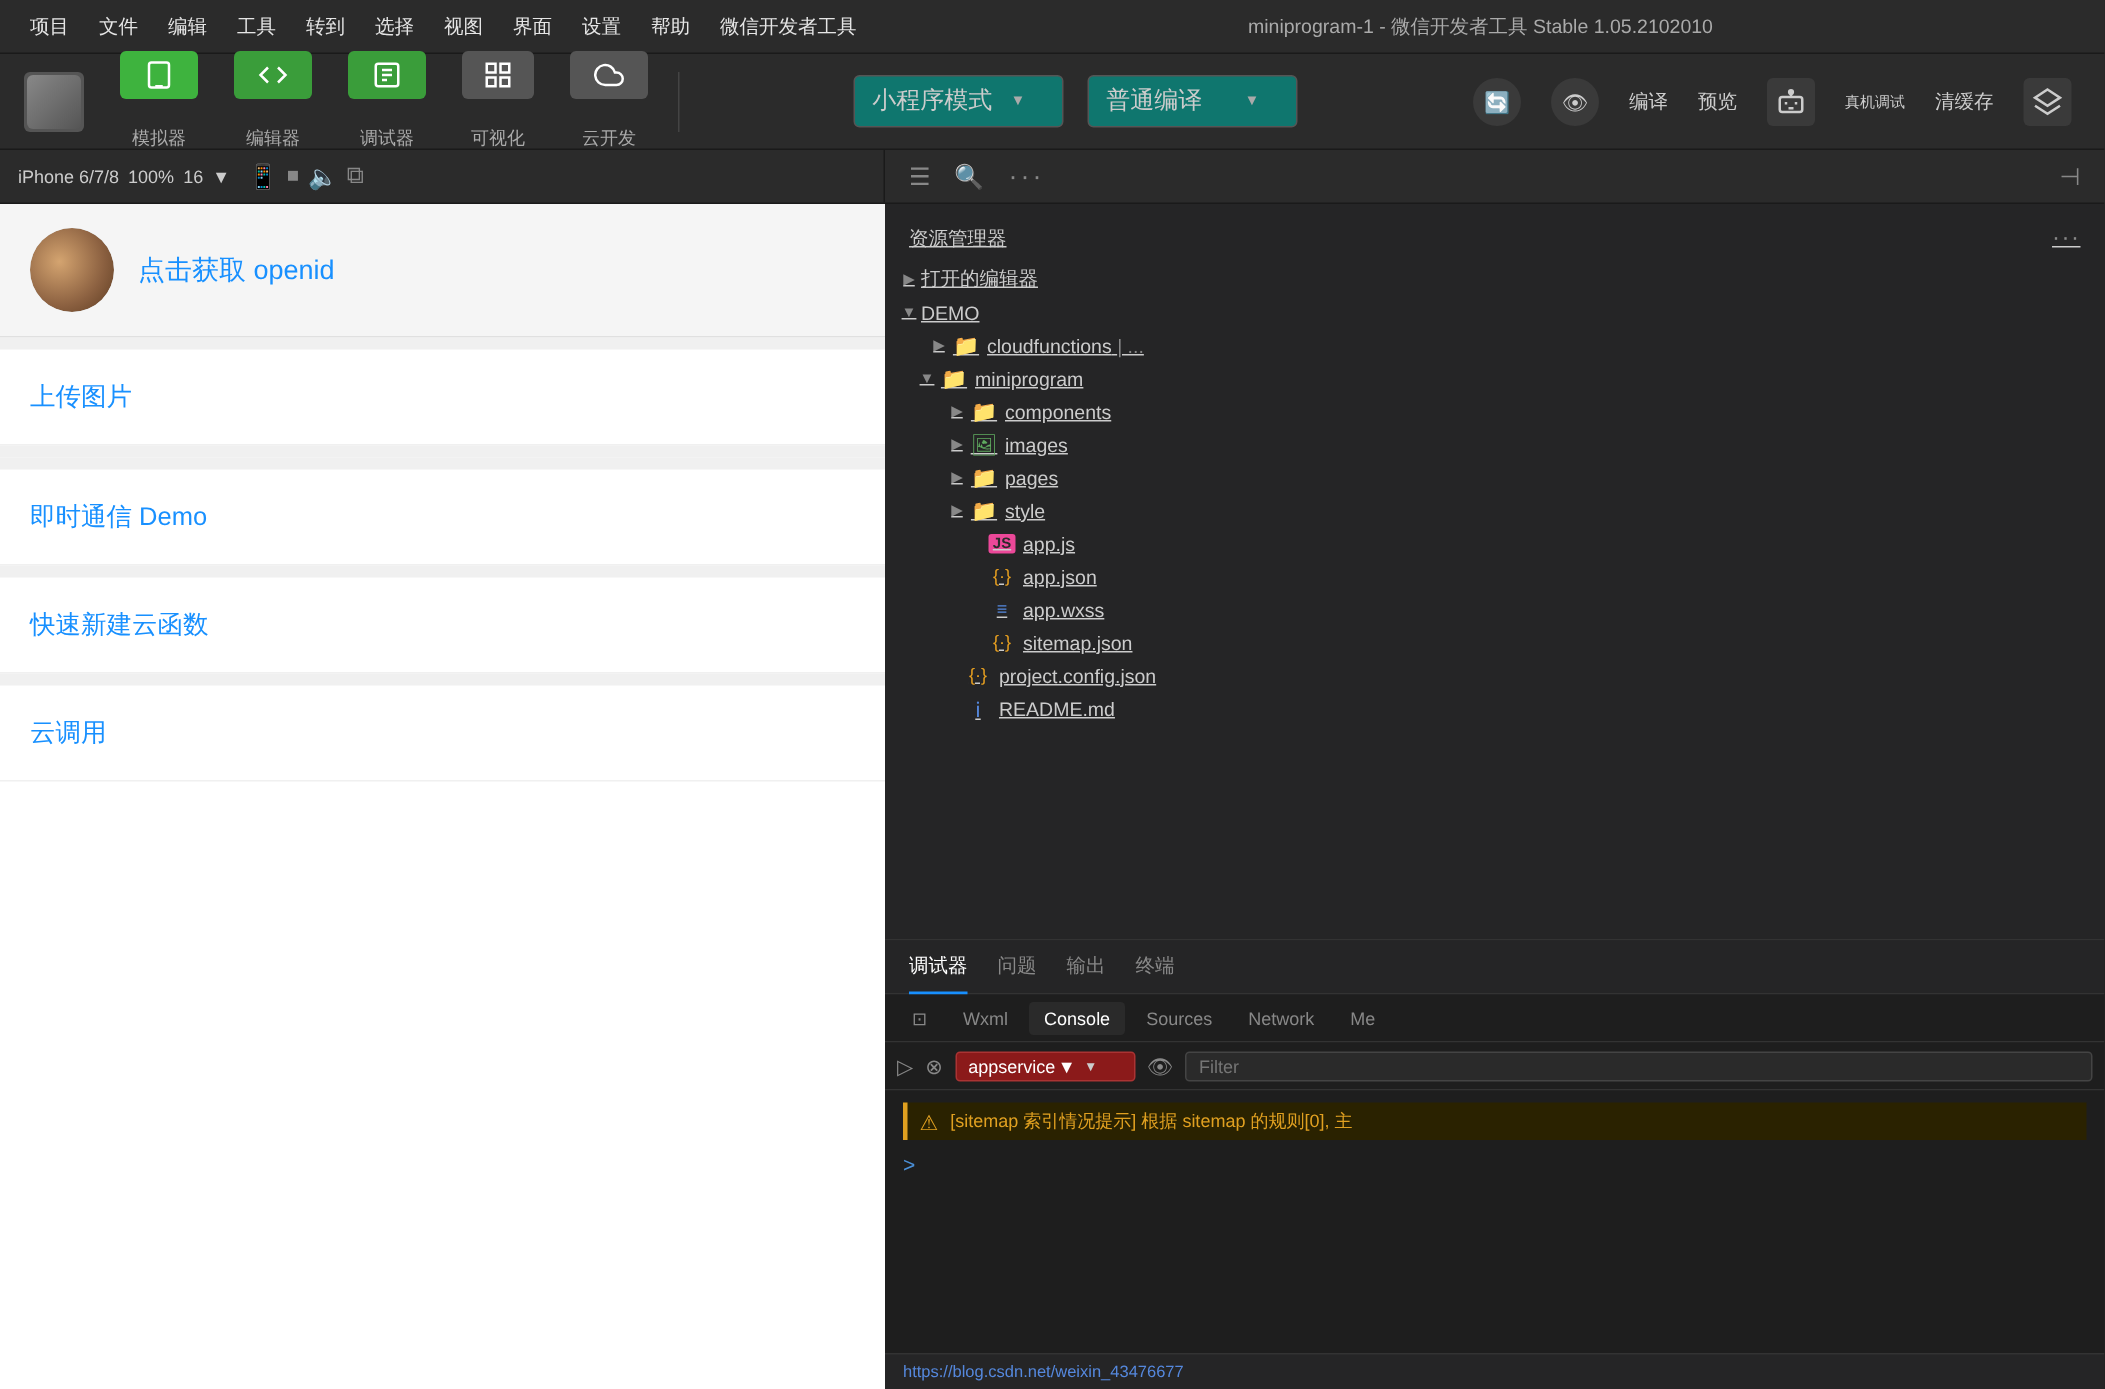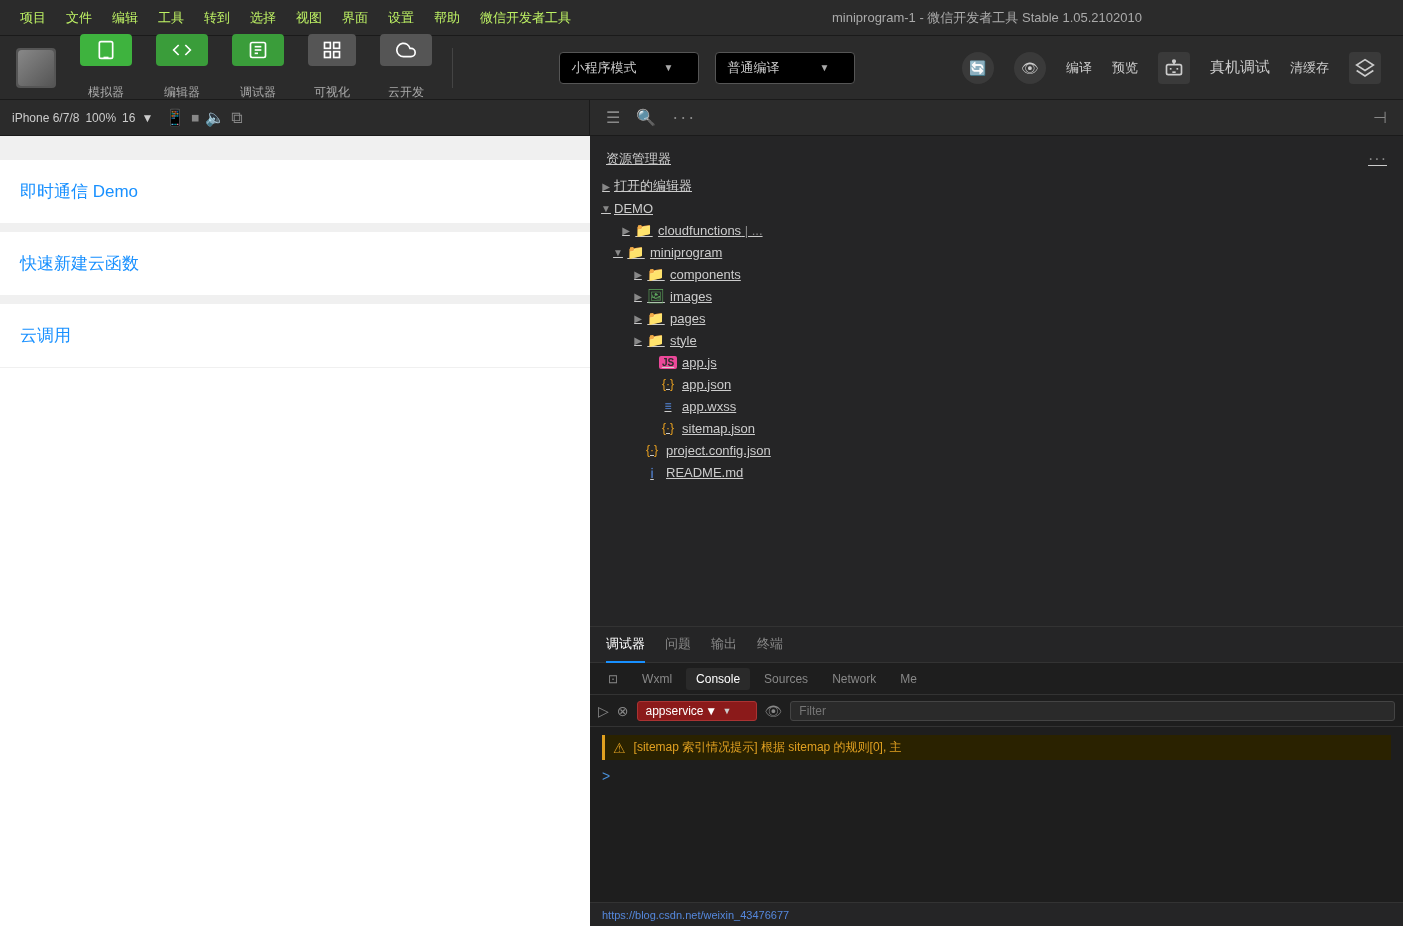--- a/index.html
+++ b/index.html
@@ -9,21 +9,21 @@
     .menu-bar {
       background: #2b2b2b;
       height: 36px;
       display: flex;
       align-items: center;
       padding: 0 12px;
       border-bottom: 1px solid #1a1a1a;
       gap: 4px;
     }
     .menu-bar span {
-      color: #bef264;
+      color: #e5e5e5;
       padding: 4px 8px;
       cursor: pointer;
       font-size: 13px;
       text-align: center;
     }
     .menu-title {
       flex: 1;
       text-align: center;
       color: #aaa;
       font-size: 13px;
@@ -74,27 +74,27 @@
       color: white;
       min-width: 48px;
     }
     .btn-green { background: #3eb33e; }
     .btn-green2 { background: #3a9d3a; }
     .btn-gray { background: #555; }
     .btn-label { color: #aaa; font-size: 12px; }
     .toolbar-separator { width: 1px; height: 40px; background: #444; margin: 0 4px; }
     .toolbar-middle { flex: 1; display: flex; align-items: center; justify-content: center; gap: 16px; }
     .dropdown-btn {
-      background: #000000;
+      background: #0f766e;
       border: 1px solid #555;
       border-radius: 4px;
       color: #ccc;
       padding: 6px 24px 6px 12px;
       cursor: pointer;
-      font-size: 13px;
+      font-size: 16px;
       position: relative;
       min-width: 140px;
       display: flex;
       align-items: center;
       justify-content: space-between;
     }
     .dropdown-btn::after { content: '▼'; font-size: 10px; color: #aaa; margin-left: 8px; }
     .toolbar-right { display: flex; align-items: center; gap: 8px; }
     .toolbar-right-btn {
       display: flex;
@@ -485,21 +485,21 @@
             <rect x="3" y="8" width="18" height="12" rx="2"></rect>
             <path d="M12 8V4"></path>
             <circle cx="12" cy="4" r="1.5" fill="#ccc"></circle>
             <line x1="7" y1="13" x2="9" y2="13"></line>
             <line x1="15" y1="13" x2="17" y2="13"></line>
             <line x1="10" y1="17" x2="14" y2="17"></line>
           </svg>
       </div>
     </div>
     <div class="toolbar-right-btn">
-      <div style="color:#ccc;font-size:15px;">真机调试</div>
+      <div style="color:#ccc;font-size:10px;">真机调试</div>
     </div>
     <div class="toolbar-right-btn">
       <div style="color:#ccc;font-size:13px;">清缓存</div>
     </div>
     <div class="toolbar-right-btn">
       <div class="icon-square">
         <svg width="20" height="20" viewBox="0 0 24 24" fill="none" stroke="#ccc" stroke-width="2">
             <polygon points="12 2 22 8.5 12 15 2 8.5"></polygon>
             <polyline points="2 15 12 21.5 22 15"></polyline>
           </svg>
@@ -529,23 +529,32 @@
     <span class="sb-dots">···</span>
     <div style="flex:1"></div>
     <span class="sb-arrow">⊣</span>
   </div>
 </div>
 
 <div class="main-area">
 
   <div class="simulator-panel">
 
+    <div class="sim-header">
+      <div class="sim-avatar">
+        <div class="sim-avatar-inner"></div>
+      </div>
+      <div class="sim-openid">点击获取 openid</div>
+    </div>
 
     <div class="sim-divider"></div>
 
+    <div class="sim-row">
+      <span class="sim-link">上传图片</span>
+    </div>
 
     <div class="sim-divider"></div>
 
 
     <div class="sim-divider"></div>
 
     <div class="sim-row">
       <span class="sim-link">即时通信 Demo</span>
     </div>
 

